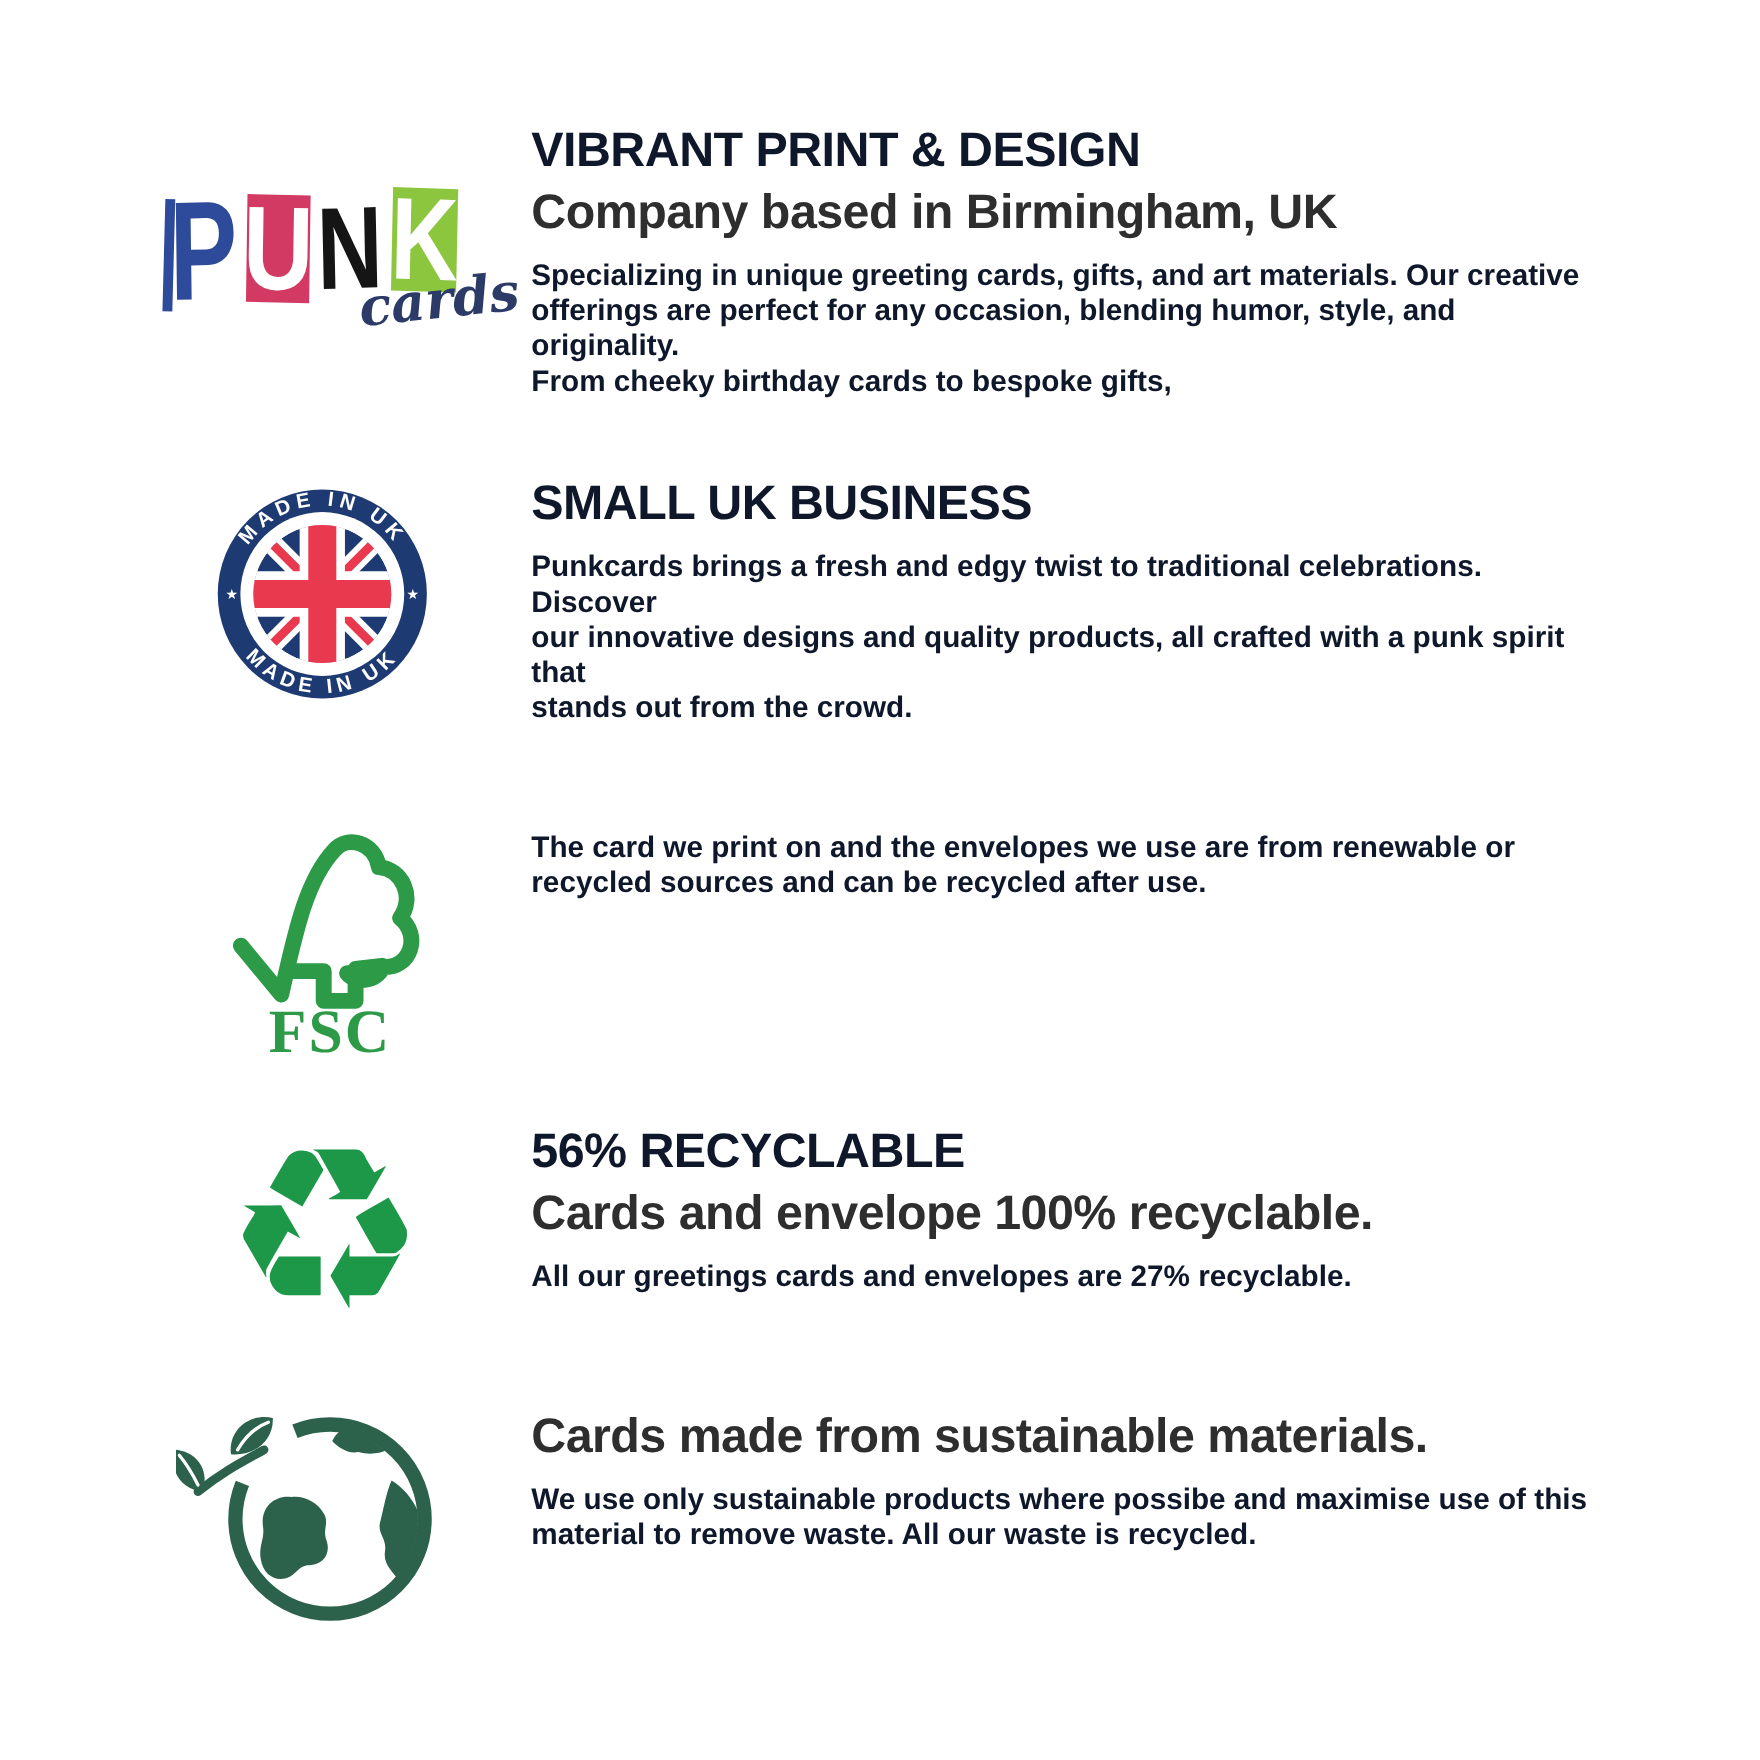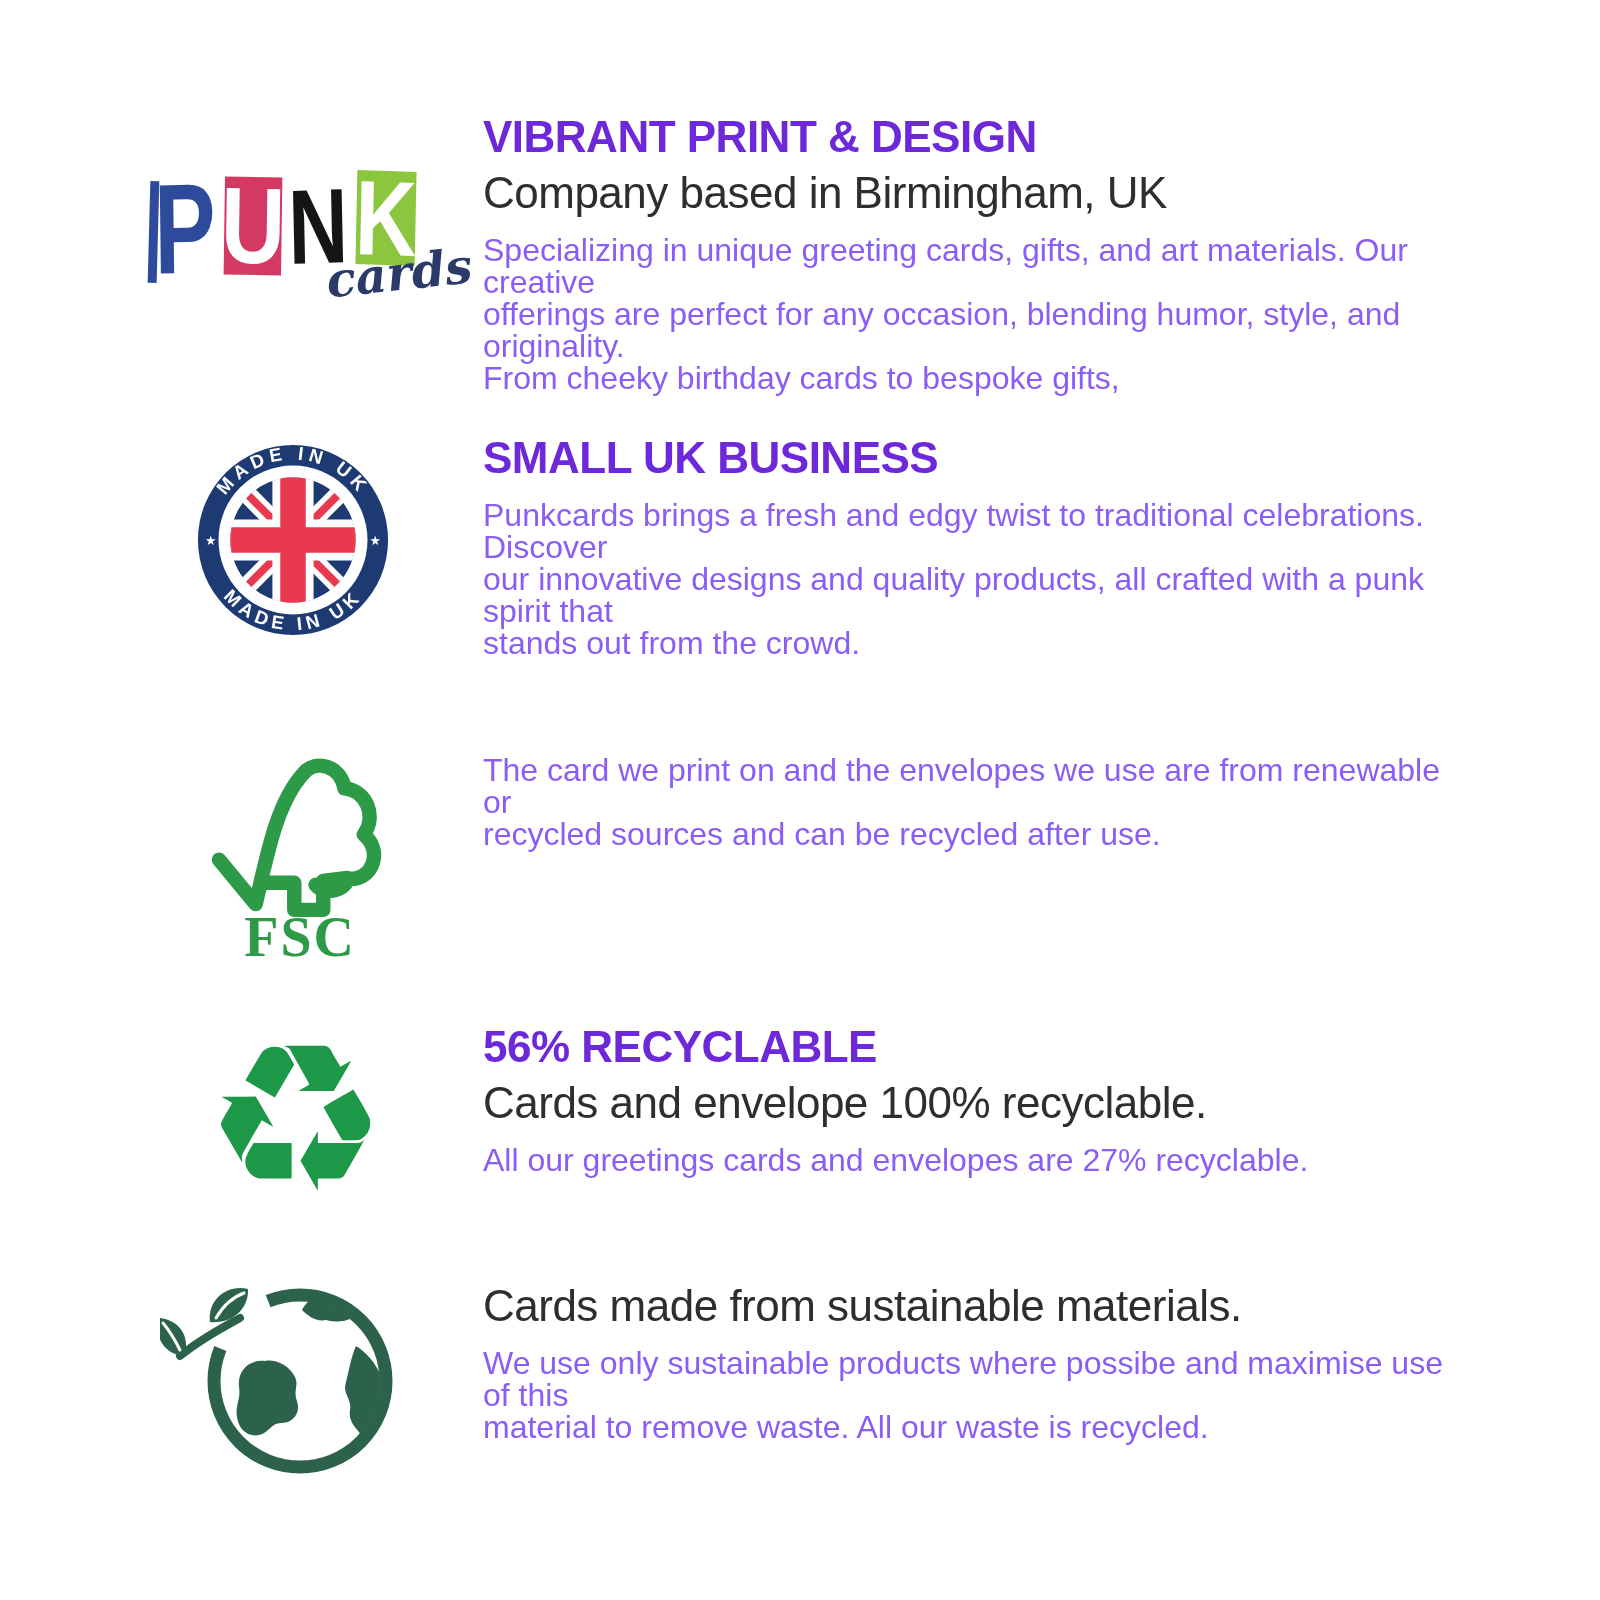--- a/index.html
+++ b/index.html
@@ -5,28 +5,28 @@
   html,body{margin:0;padding:0;background:#ffffff;}
   #canvas{
     position:relative;width:1600px;height:1600px;background:#ffffff;overflow:hidden;
     font-family:"Liberation Sans",sans-serif;
   }
   .section{position:absolute;left:0;width:1600px;}
   .s1{top:112px;} .s2{top:433px;} .s3{top:738px;} .s4{top:1022px;} .s5{top:1275px;}
   .textcol{position:absolute;left:483px;width:960px;}
   .heading{
     font-size:44px;font-weight:700;line-height:50px;letter-spacing:-0.5px;
-    color:#6d28d9;margin:0;
+    color:#0f172a;margin:0;
   }
   .subheading{
-    font-size:44px;font-weight:400;line-height:50px;letter-spacing:-0.5px;
+    font-size:44px;font-weight:700;line-height:50px;letter-spacing:-0.5px;
     color:#2e2e2e;margin:6px 0 0 0;
   }
   .body{
-    font-size:32px;font-weight:400;line-height:32px;color:#8b5cf6;
+    font-size:27px;font-weight:700;line-height:32px;color:#0f172a;
     margin:16px 0 0 0;white-space:pre-line;
   }
 
   
   .punk-logo{position:absolute;left:148px;top:53px;width:312px;height:150px;}
   .punk-strip{position:absolute;left:1px;top:16px;width:9px;height:102px;background:#2e4a9b;transform:rotate(1.5deg);}
   .punk-letter{position:absolute;display:flex;align-items:center;justify-content:center;
     font-weight:800;line-height:1;font-family:"Liberation Sans",sans-serif;}
   .pl-p{left:6px;top:10px;width:62px;height:108px;color:#2e4a9b;font-size:128px;transform:scaleX(.72) rotate(-1deg);}
   .pl-u{left:70px;top:12px;width:70px;height:98px;background:#d23a63;color:#fff;font-size:108px;transform:scaleX(.82) rotate(1deg);}

